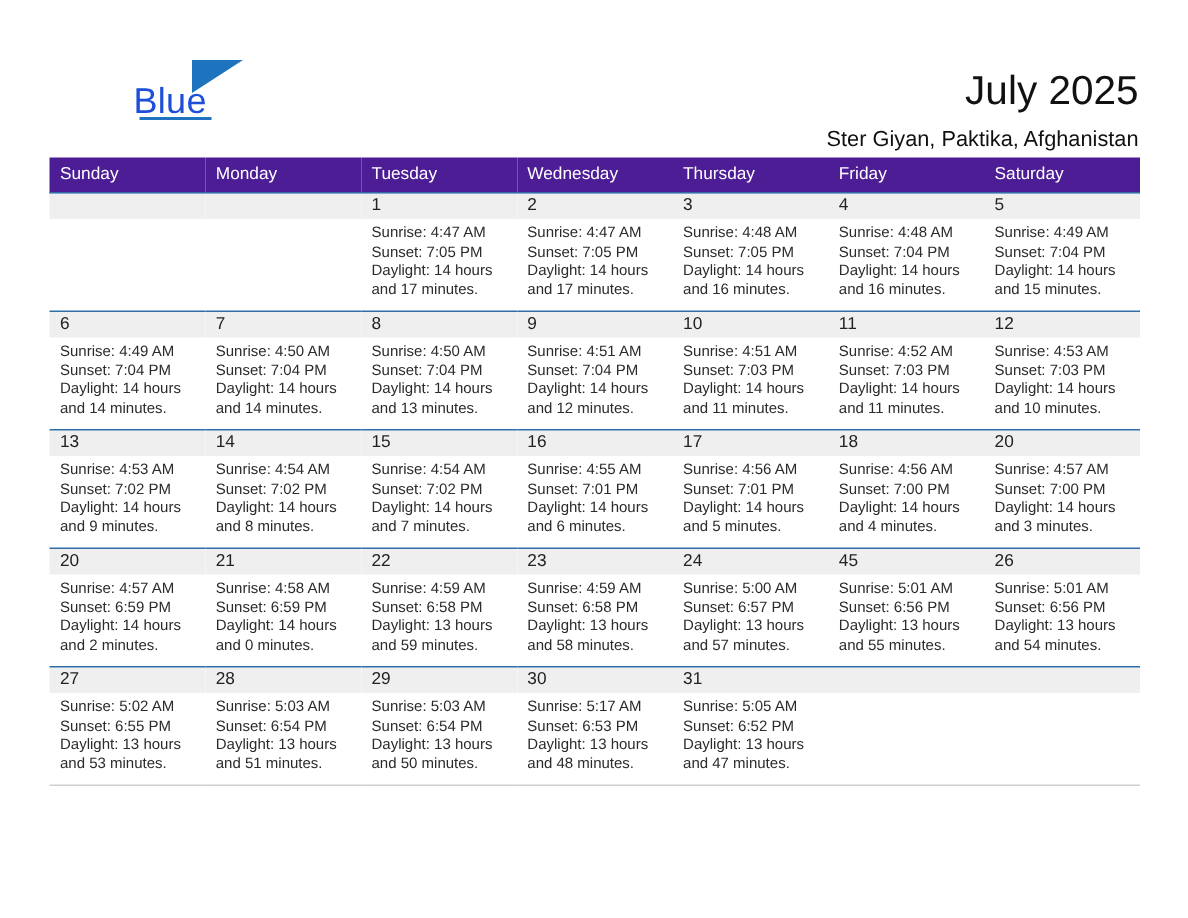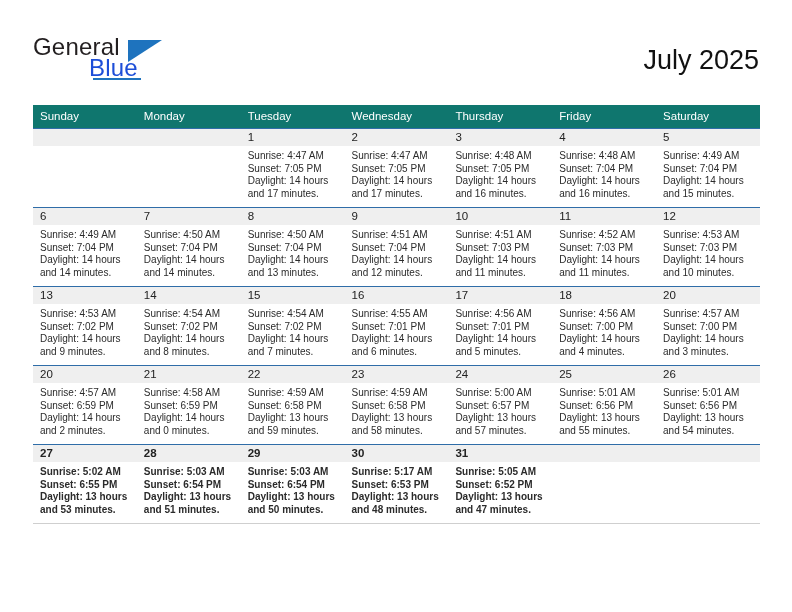--- a/index.html
+++ b/index.html
@@ -104,21 +104,21 @@
     position: absolute;
     left: 33px;
     top: 105px;
     width: 727px;
     border-collapse: collapse;
     table-layout: fixed;
   }
   .calendar col { width: 103.857px; }
 
   thead th {
-    background: #0f766e;
+    background: #4c1d95;
     color: #ffffff;
     font-size: 11.5px;
     font-weight: 400;
     text-align: left;
     padding: 5px 0 5px 7px;
     height: 11px;
     line-height: 13px;
   }
 
   tbody td {
@@ -147,39 +147,38 @@
   .cell-body {
     padding: 4px 6px 0 7px;
     font-size: 10px;
     line-height: 12.6px;
     color: #2b2b2b;
   }
   .cell-body div { white-space: nowrap; }
 
   .calendar tbody tr:last-child td {
     border-bottom: 1px solid #cfcfcf;
-    font-weight: bold;
   }
 </style>
 </head>
 <body>
 
 <div class="page">
 
   <div class="masthead">
 
     <div class="logo">
-      <span class="logo-general">General</span>
       <span class="logo-flag"></span>
       <span class="logo-blue">Blue</span>
       <span class="logo-underline"></span>
     </div>
 
     <div class="title-block">
       <div class="cal-title">July 2025</div>
+      <div class="cal-subtitle">Ster Giyan, Paktika, Afghanistan</div>
     </div>
 
   </div>
 
   <table class="calendar">
     <colgroup>
       <col>
         <col>
         <col>
         <col>
@@ -424,21 +423,21 @@
           <td class="day-cell">
             <div class="daynum-band">24</div>
             <div class="cell-body">
               <div>Sunrise: 5:00 AM</div>
               <div>Sunset: 6:57 PM</div>
               <div>Daylight: 13 hours</div>
               <div>and 57 minutes.</div>
             </div>
           </td>
           <td class="day-cell">
-            <div class="daynum-band">25</div>
+            <div class="daynum-band">45</div>
             <div class="cell-body">
               <div>Sunrise: 5:01 AM</div>
               <div>Sunset: 6:56 PM</div>
               <div>Daylight: 13 hours</div>
               <div>and 55 minutes.</div>
             </div>
           </td>
           <td class="day-cell">
             <div class="daynum-band">26</div>
             <div class="cell-body">

